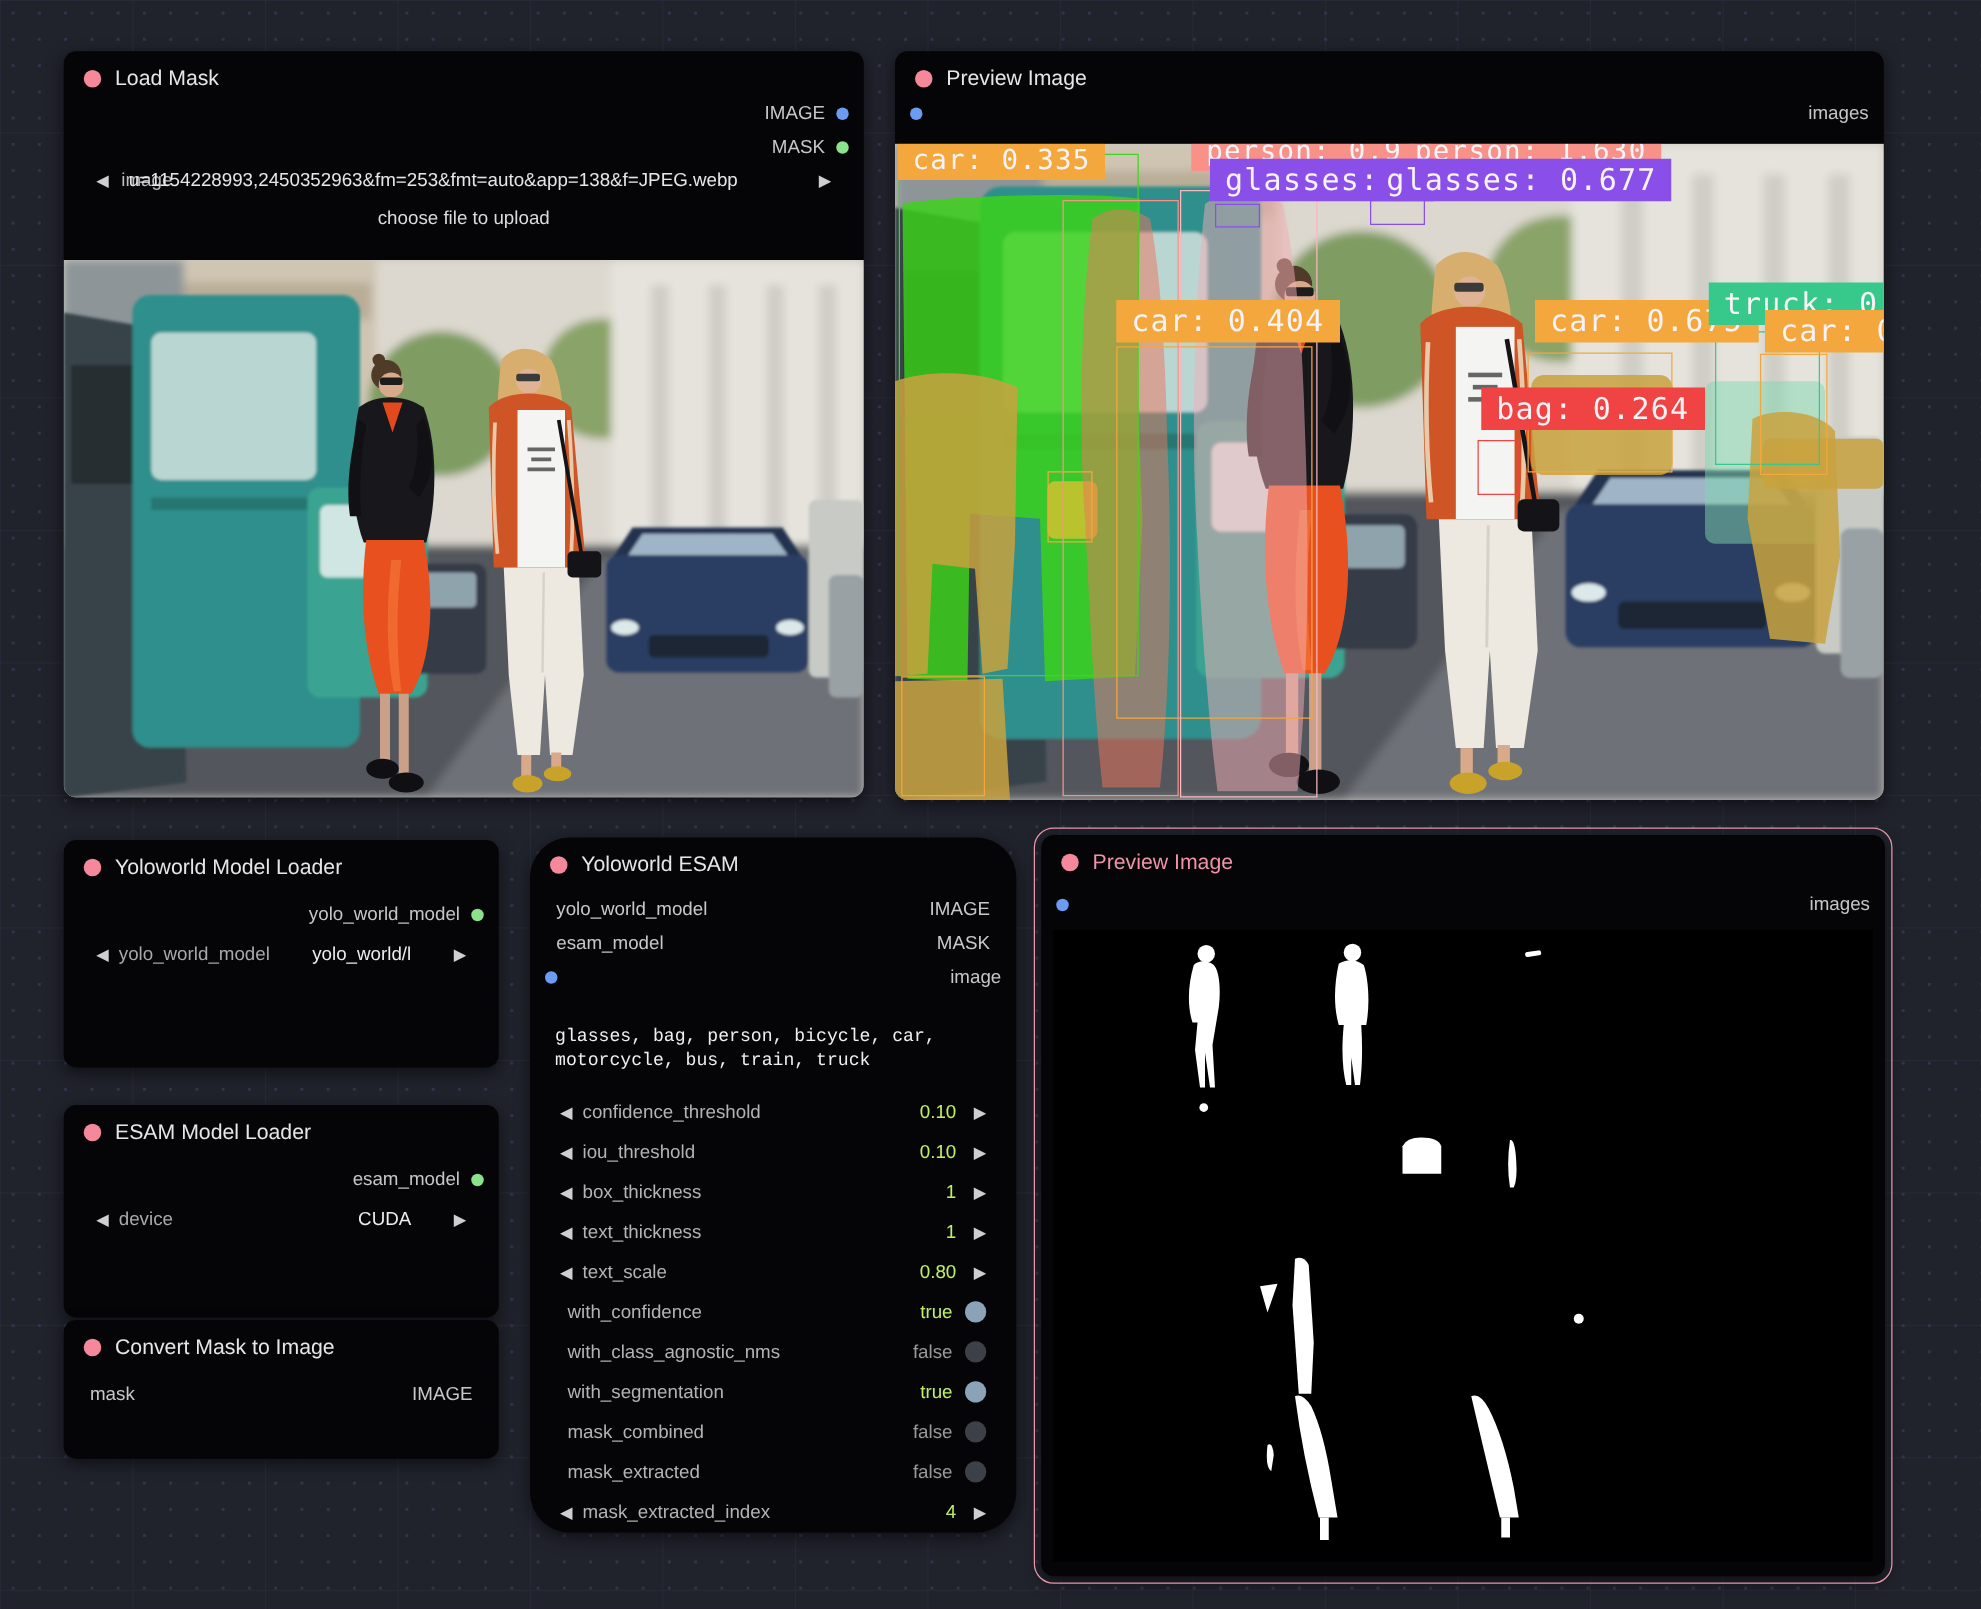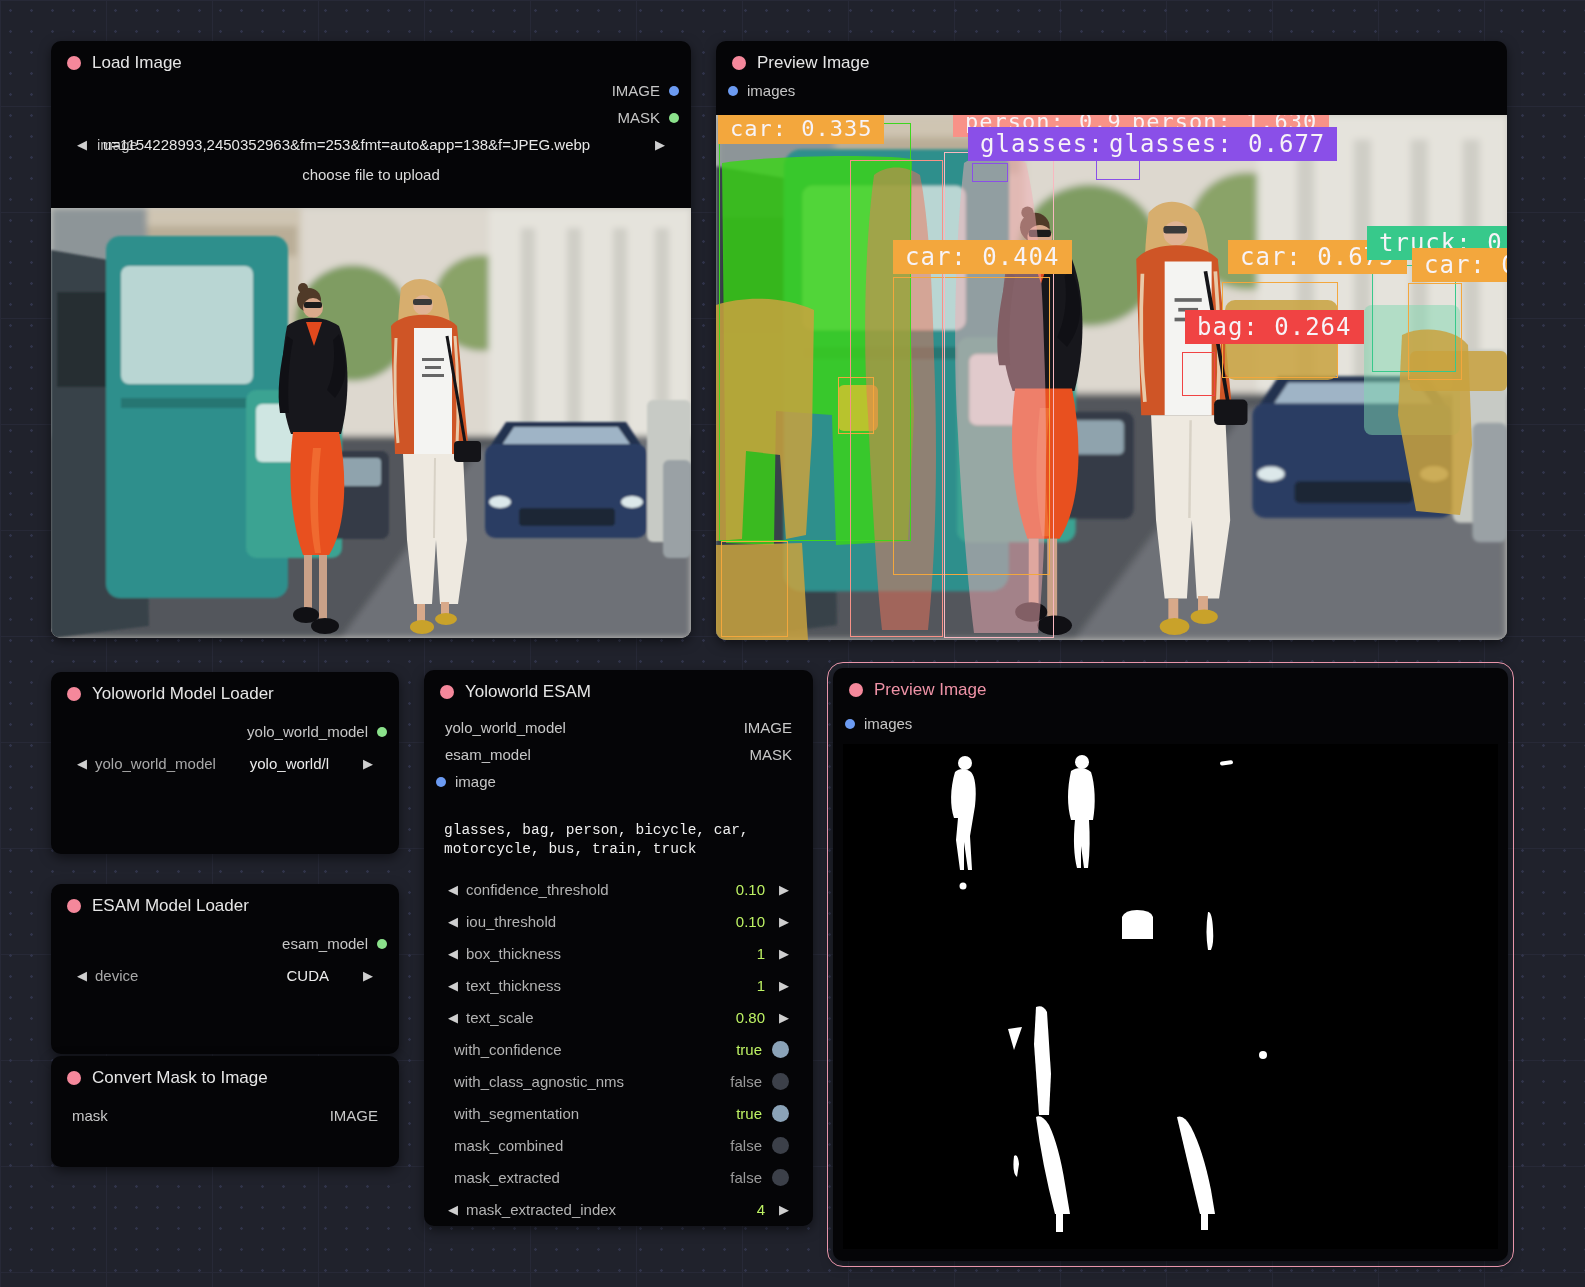--- a/index.html
+++ b/index.html
@@ -17,21 +17,21 @@
   .canvas{position:relative;width:1585px;height:1287px;}
   .node{
     position:absolute;background:#050507;border-radius:10px;
     box-shadow:0 4px 12px rgba(0,0,0,.5);color:#c8c8c8;
   }
   .node.selected{outline:1.5px solid #e895aa;outline-offset:5px;}
   .node-title{display:flex;align-items:center;gap:11px;padding:12px 14px 4px 16px;
     font-size:17px;color:#e6e6e6;white-space:nowrap;}
   .node.selected .node-title{color:#ef93a7;}
   .title-dot{width:14px;height:14px;border-radius:50%;background:#f5889b;flex:0 0 auto;}
-  .slot-row{display:flex;align-items:center;height:27px;font-size:15px;color:#c6c6c6;padding:0 12px;}
+  .slot-row{display:flex;align-items:center;height:27px;font-size:15px;color:#c6c6c6;padding:0 12px;justify-content:space-between;}
   .slot-row .dot{width:10px;height:10px;border-radius:50%;flex:0 0 auto;}
   .slot-row.in .dot{margin-right:9px;}
   .slot-row.out{justify-content:flex-end;}
   .slot-row.out .dot{margin-left:9px;}
   .dot.blue{background:#6c9bf2;} .dot.green{background:#8be28b;}
   .dual-row{display:flex;justify-content:space-between;align-items:center;height:27px;font-size:15px;padding:0 12px;}
   .dual-row .left,.dual-row .right{display:flex;align-items:center;}
   .dual-row .left .dot{margin-right:9px;} .dual-row .right .dot{margin-left:9px;}
   .arrow{color:#cfcfcf;font-size:13px;line-height:1;}
   
@@ -67,21 +67,21 @@
   .mask-wrap{position:absolute;background:#000;}
 </style>
 </head>
 <body>
 
 <div class="canvas">
 
   <div class="node" style="left:51px;top:41px;width:640px;height:597px;">
     <div class="node-title">
       <span class="title-dot"></span>
-      <span>Load Image</span>
+      <span>Load Mask</span>
     </div>
     <div class="slot-row out">
       <span>IMAGE</span>
       <span class="dot blue"></span>
     </div>
     <div class="slot-row out">
       <span>MASK</span>
       <span class="dot green"></span>
     </div>
     <div class="file-widget">
@@ -281,21 +281,21 @@
         <span class="dot green"></span>
         <span>mask</span>
       </span>
       <span class="right">
         <span>IMAGE</span>
         <span class="dot blue"></span>
       </span>
     </div>
   </div>
 
-  <div class="node" style="left:424px;top:670px;width:389px;height:556px;">
+  <div class="node" style="left:424px;top:670px;width:389px;height:556px;border-radius:32px;">
     <div class="node-title">
       <span class="title-dot"></span>
       <span>Yoloworld ESAM</span>
     </div>
     <div class="dual-row" style="margin-top:8px;">
       <span class="left">
         <span class="dot green"></span>
         <span>yolo_world_model</span>
       </span>
       <span class="right">

